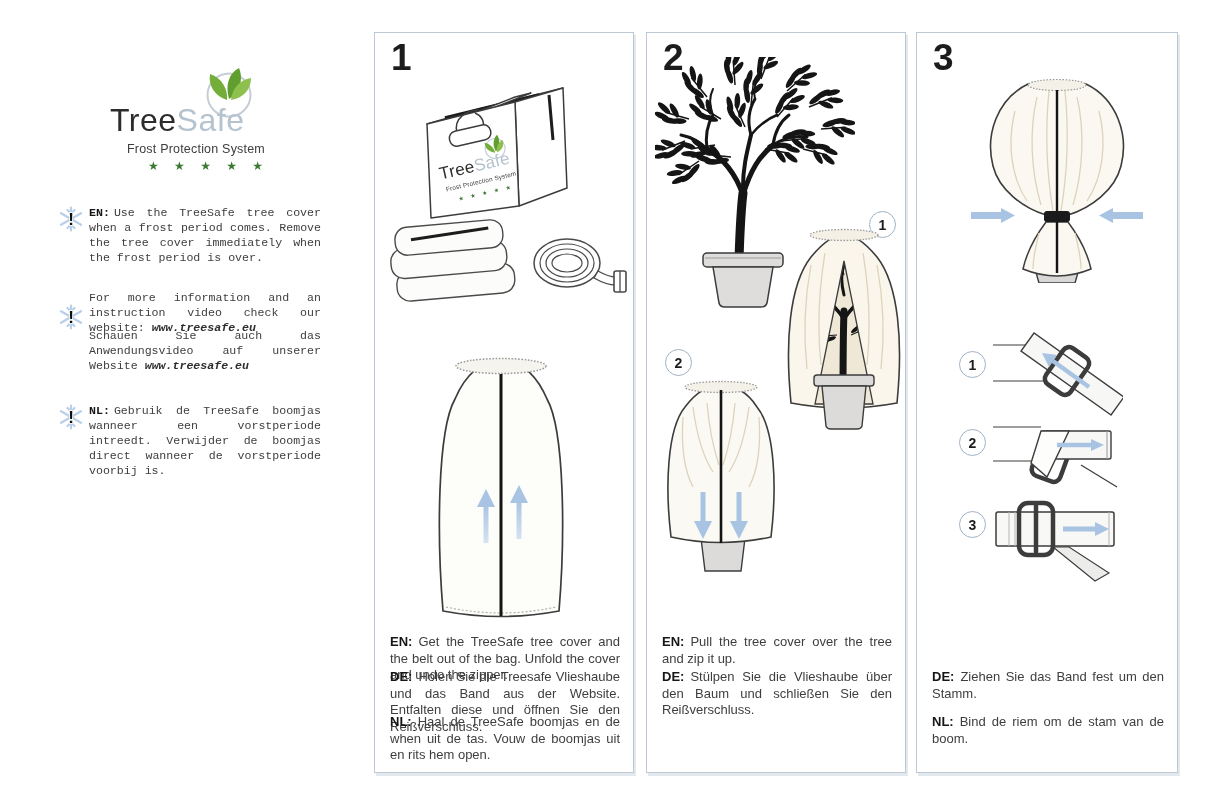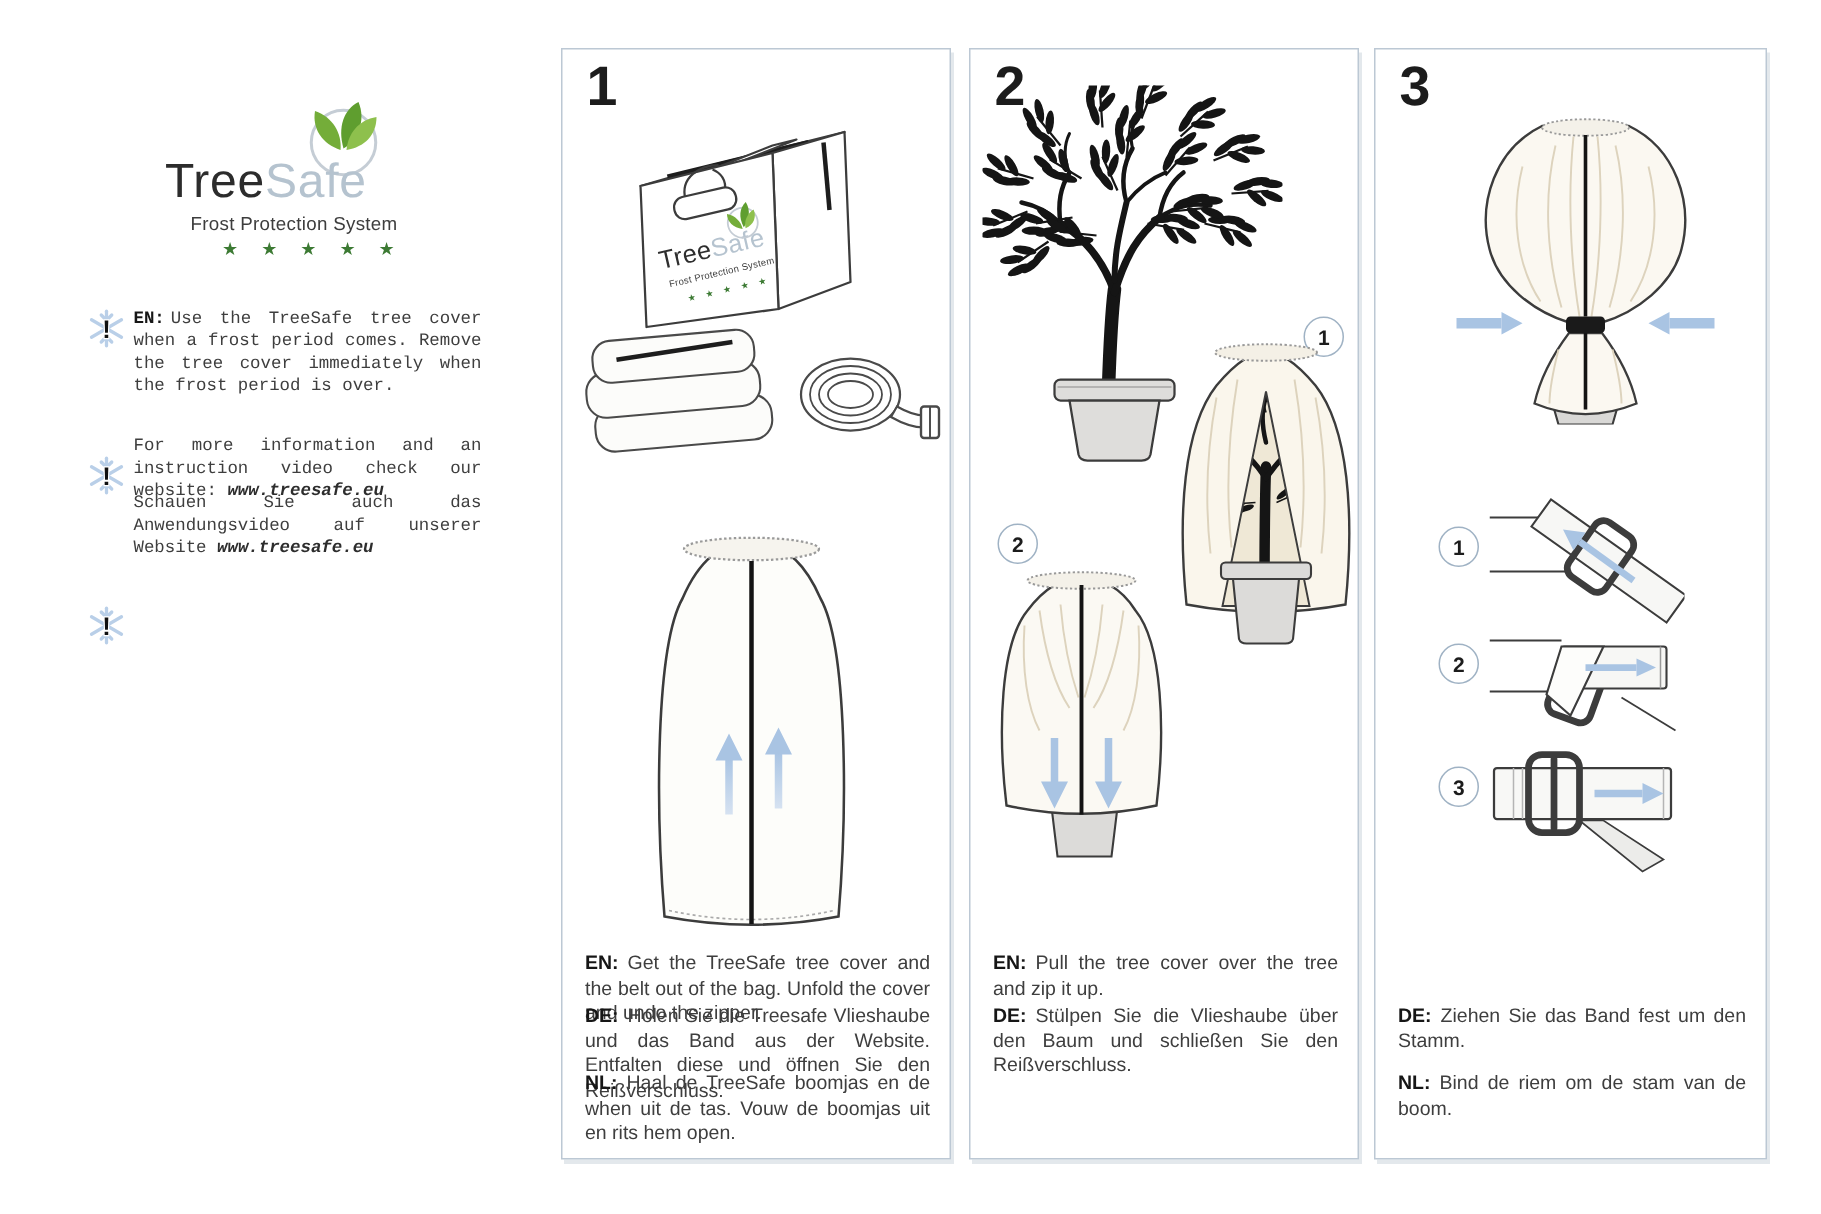--- a/index.html
+++ b/index.html
@@ -86,20 +86,21 @@
         <line x1="13" y1="1.5" x2="13" y2="24.5"></line>
           <line x1="3" y1="7.2" x2="23" y2="18.8"></line>
           <line x1="3" y1="18.8" x2="23" y2="7.2"></line>
         <line x1="9.5" y1="4" x2="13" y2="7.5"></line>
           <line x1="16.5" y1="4" x2="13" y2="7.5"></line>
         <line x1="9.5" y1="22" x2="13" y2="18.5"></line>
           <line x1="16.5" y1="22" x2="13" y2="18.5"></line>
       </g>
       <text x="13" y="19" text-anchor="middle" font-size="17" font-weight="bold" fill="#101010" stroke="#ffffff" stroke-width="1.5" paint-order="stroke" font-family="Liberation Sans, sans-serif">!</text>
     </svg>
+    <p class="intro-text"><b>NL:</b><span>Gebruik de TreeSafe boomjas wanneer een vorstperiode intreedt. Verwijder de boomjas direct wanneer de vorstperiode voorbij is.</span></p>
   </div>
 
   <div class="panel" id="panel1">
     <div class="panel-number">1</div>
 
     <svg class="illus" style="left:44px;top:33px" width="160" height="160" viewBox="0 0 160 160">
       <polygon points="8,58 96,36 144,22 56,44" fill="#fff" stroke="#3c3c3c" stroke-width="1.5" stroke-linejoin="round"></polygon>
       <line x1="26" y1="52" x2="120" y2="29" stroke="#1d1d1d" stroke-width="3.5"></line>
       <polygon points="58,46 74,42 112,27 96,31" fill="#fff" stroke="#3c3c3c" stroke-width="1.4" stroke-linejoin="round"></polygon>
       <polygon points="96,36 144,22 148,122 100,140" fill="#fff" stroke="#3c3c3c" stroke-width="1.5" stroke-linejoin="round"></polygon>

